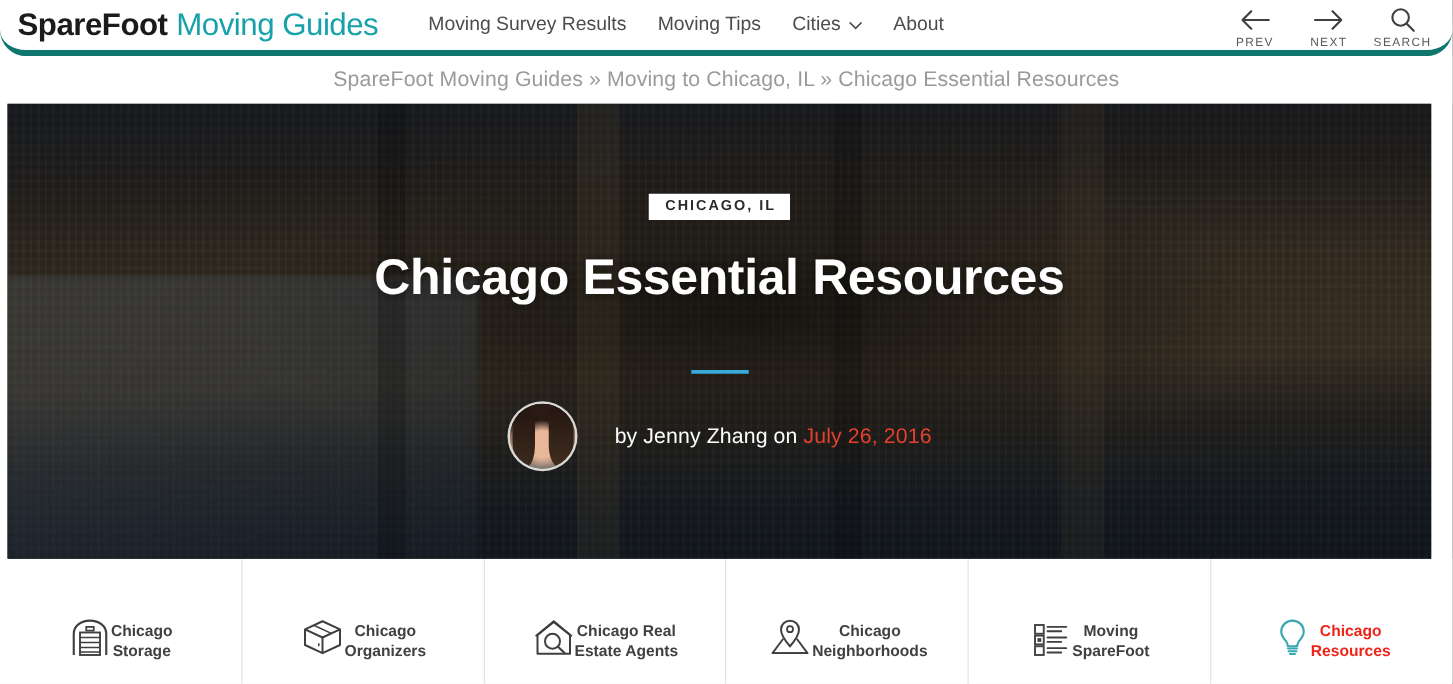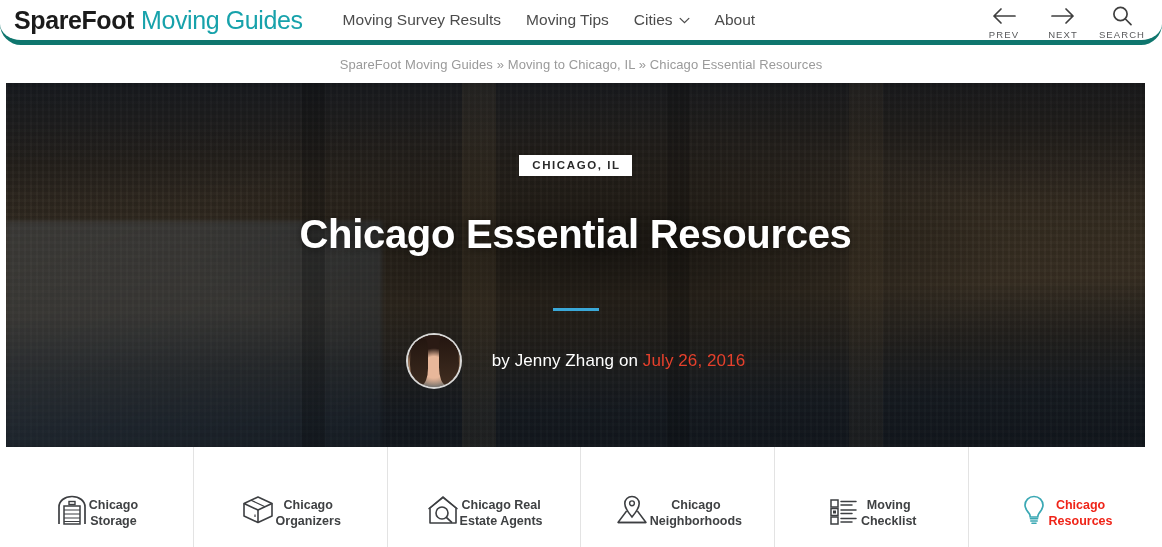--- a/index.html
+++ b/index.html
@@ -82,21 +82,21 @@
 
   
   .crumbbar {
     height: 38px;
     display: flex;
     align-items: center;
     justify-content: center;
     background: #ffffff;
   }
   .crumb {
-    font-size: 13px;
+    font-size: 17px;
     color: #9a9a9a;
     letter-spacing: 0.1px;
     cursor: pointer;
   }
 
   
   .hero {
     position: relative;
     margin: 0 17px 0 6px;
     height: 364px;
@@ -146,21 +146,21 @@
   .place-badge {
     background: #ffffff;
     color: #2b2b2b;
     font-size: 11.5px;
     font-weight: bold;
     letter-spacing: 1.6px;
     padding: 5px 11px 4px 13px;
     line-height: 1;
   }
   .hero-title {
-    margin-top: 36px;
+    margin-top: 24px;
     color: #ffffff;
     font-size: 40px;
     font-weight: bold;
     letter-spacing: -0.3px;
     text-align: center;
     line-height: 1.1;
     text-shadow: 0 1px 7px rgba(0,0,0,0.45);
   }
   .hero-rule {
     margin-top: 26px;
@@ -390,21 +390,21 @@
     <span class="tile-ic">
       <svg width="34" height="30" viewBox="0 0 34 30">
         <rect x="4" y="4" width="7" height="7" fill="none" stroke="#3d3f42" stroke-width="1.5"></rect>
         <rect x="4" y="12.5" width="7" height="7" fill="none" stroke="#3d3f42" stroke-width="1.5"></rect>
         <rect x="6" y="14.5" width="3" height="3" fill="#3d3f42"></rect>
         <rect x="4" y="21" width="7" height="7" fill="none" stroke="#3d3f42" stroke-width="1.5"></rect>
         <path d="M14 5.5 H29 M14 9 H25 M14 14 H29 M14 17.5 H25 M14 22.5 H29 M14 26 H25" stroke="#3d3f42" stroke-width="1.5" stroke-linecap="round"></path>
       </svg>
     </span>
     <span class="tile-lb">Moving
-Checklist</span>
+SpareFoot</span>
   </div>
 
   <div class="tile is-active">
     <span class="tile-ic">
       <svg width="30" height="32" viewBox="0 0 30 32">
         <path d="M15 2.5 C9.8 2.5 6 6.5 6 11.3 C6 15 8.6 17.3 10.2 19.6 C11 20.8 11.2 21.8 11.2 23 H18.8 C18.8 21.8 19 20.8 19.8 19.6 C21.4 17.3 24 15 24 11.3 C24 6.5 20.2 2.5 15 2.5 Z" fill="none" stroke="#3aa8b4" stroke-width="1.7" stroke-linejoin="round"></path>
         <path d="M11.4 24.8 H18.6 M11.8 27 H18.2 M13 29.2 H17" stroke="#3aa8b4" stroke-width="1.6" stroke-linecap="round"></path>
       </svg>
     </span>
     <span class="tile-lb">Chicago

